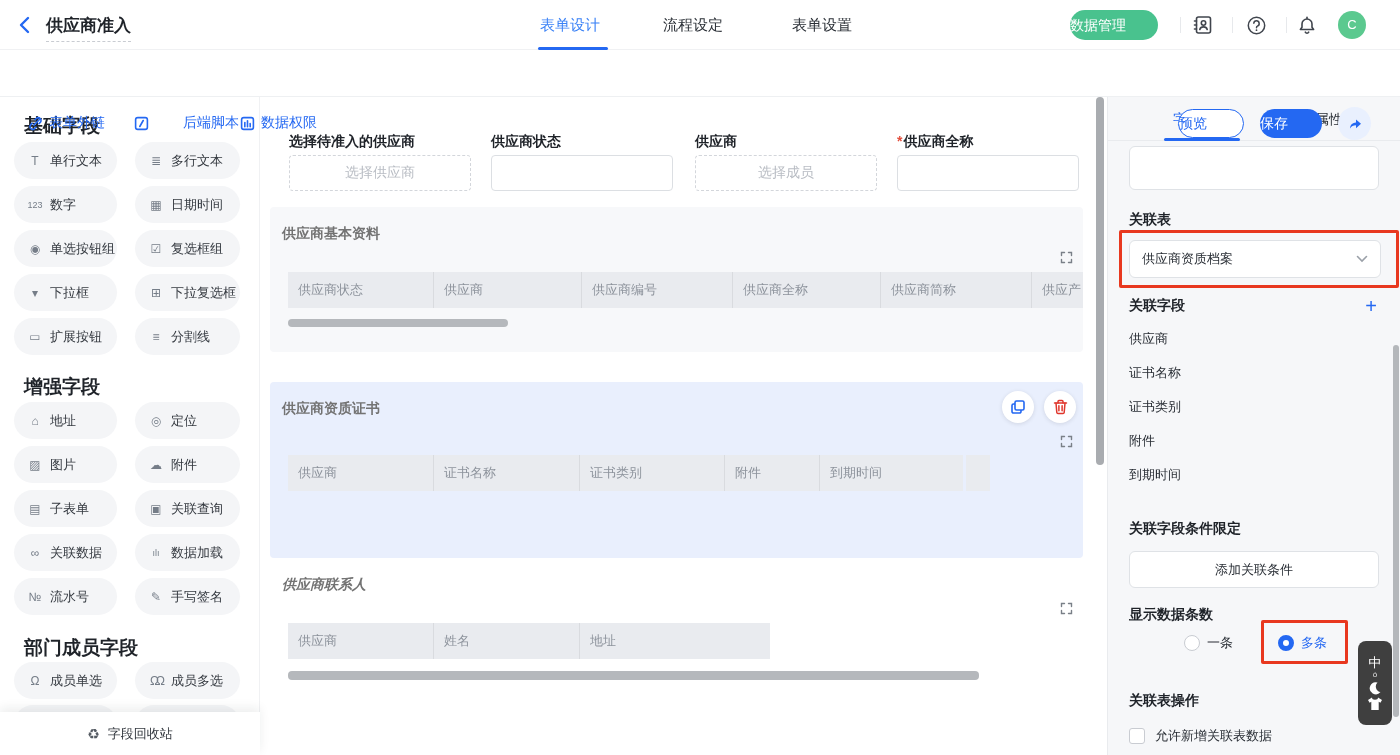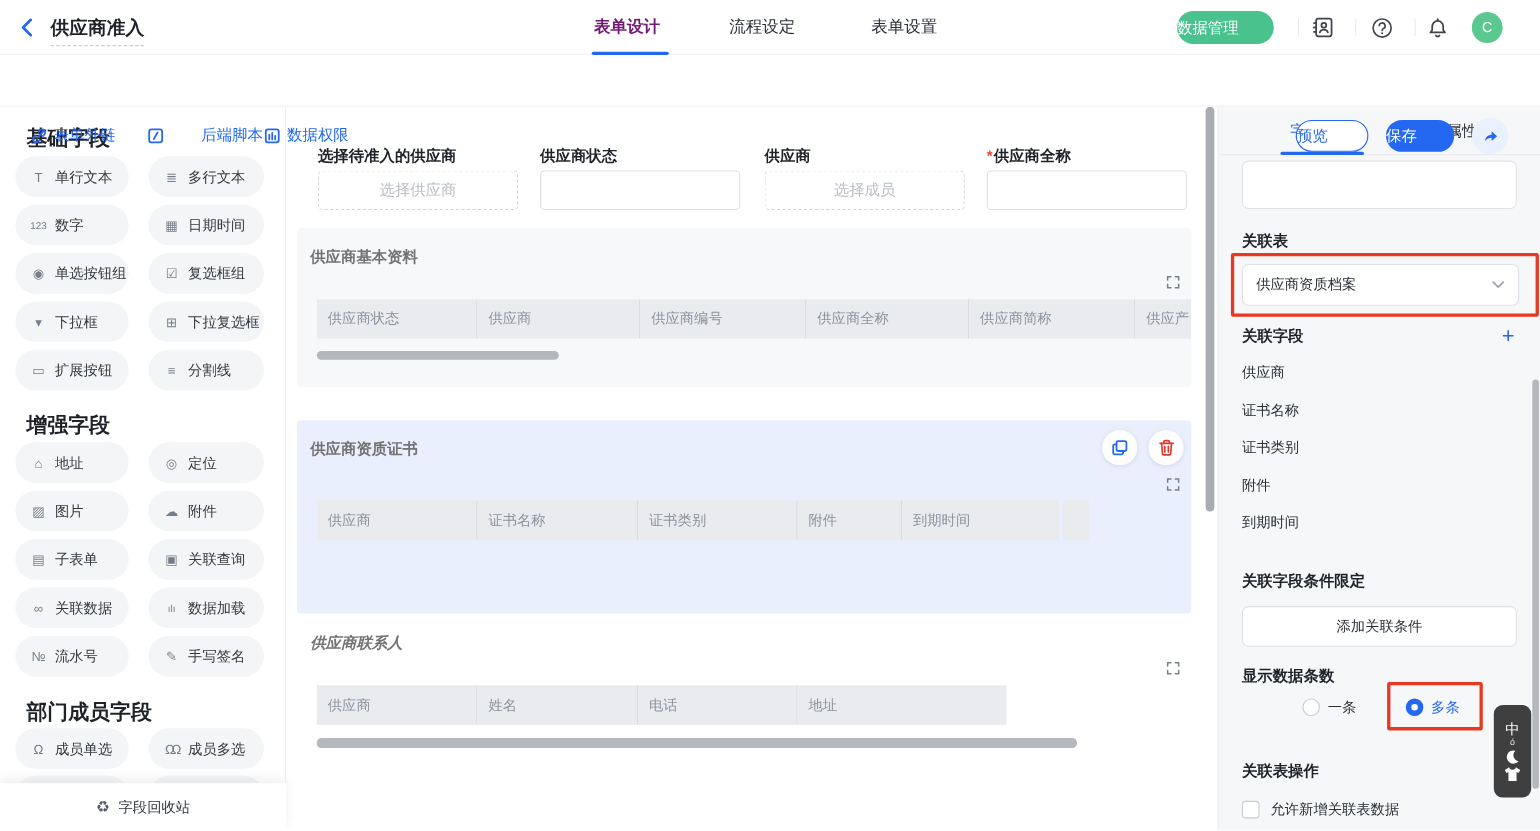--- a/index.html
+++ b/index.html
@@ -6,21 +6,21 @@
   html,body { width:1400px; height:755px; }
   body { font-family:"Liberation Sans","DejaVu Sans",sans-serif; color:#1f2329; background:#fff; overflow:hidden; }
   .app { position:relative; width:1400px; height:755px; background:#fff; overflow:hidden; }
   .abs { position:absolute; }
 
   
   .header { left:0; top:0; width:1400px; height:50px; background:#fff; border-bottom:1px solid #f0f1f3; z-index:20; }
   .back-btn { left:14px; top:14px; width:22px; height:22px; color:#2468f2; cursor:pointer; }
   .doc-title { left:46px; top:14px; font-size:17px; font-weight:bold; padding-bottom:4px; border-bottom:1px dashed #c9ccd2; }
   .top-tab { top:0; height:50px; line-height:50px; font-size:15px; color:#2a2f36; cursor:pointer; }
-  .top-tab.active { color:#701a75; font-weight:bold; }
+  .top-tab.active { color:#3b82f6; font-weight:normal; }
   .tab-underline { top:47px; height:3px; background:#2468f2; border-radius:2px; }
   .pill-btn { border-radius:15px; font-size:14px; text-align:left; cursor:pointer; }
   .data-manage { left:1070px; top:10px; width:88px; height:30px; line-height:30px; background:#49c28e; color:#fff; }
   .hdr-div { top:17px; width:1px; height:16px; background:#e7e9ec; }
   .hdr-icon { top:14px; width:22px; height:22px; color:#40454d; cursor:pointer; }
   .avatar { left:1338px; top:11px; width:28px; height:28px; border-radius:50%; background:#5bc98f; color:#fff; font-size:13px; text-align:center; line-height:28px; cursor:pointer; }
 
   
   .toolbar { left:0; top:50px; width:1400px; height:47px; background:#fff; border-bottom:1px solid #eef0f2; z-index:19; }
   .tb-link { top:58px; height:30px; display:flex; align-items:center; gap:6px; color:#2468f2; font-size:14px; cursor:pointer; }
@@ -350,21 +350,20 @@
         <svg width="13" height="13" viewBox="0 0 13 13" fill="none" stroke="#7a8088" stroke-width="1.4" stroke-linecap="round">
             <path d="M1.5 4.5 V1.5 H4.5"></path>
             <path d="M8.5 1.5 H11.5 V4.5"></path>
             <path d="M11.5 8.5 V11.5 H8.5"></path>
             <path d="M4.5 11.5 H1.5 V8.5"></path>
           </svg>
       </div>
       <div class="abs thead" style="left:18px;top:65px;">
         <div class="th" style="width:146px;">供应商</div>
         <div class="th" style="width:146px;">姓名</div>
-        <div class="th" style="width:145px;">电话</div>
         <div class="th" style="width:190px;">地址</div>
       </div>
       <div class="abs hbar" style="left:18px;top:113px;width:691px;height:9px;"></div>
     </div>
 
     <div class="abs cv-scroll"></div>
   </div>
 
   <div class="abs panel">
     <div class="abs pn-tabs">

